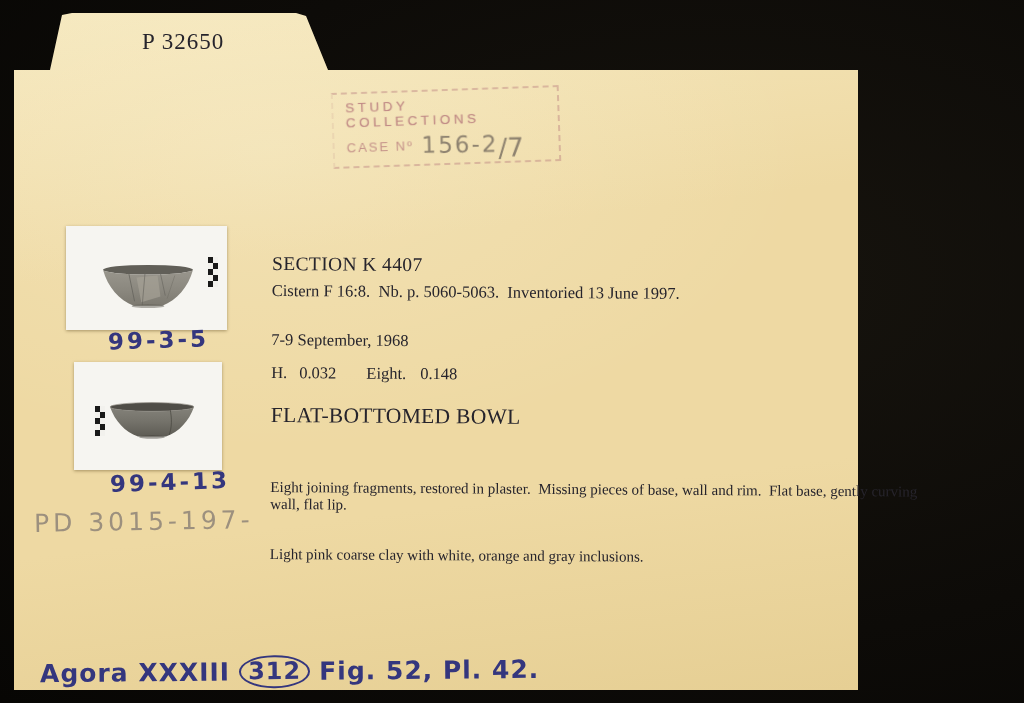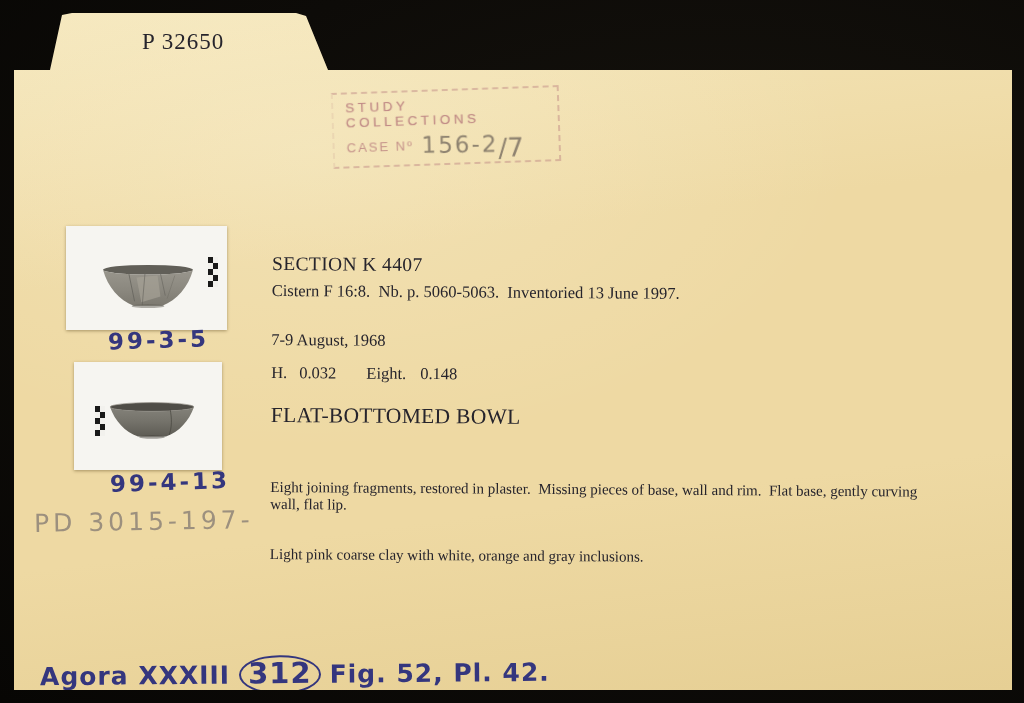--- a/index.html
+++ b/index.html
@@ -6,21 +6,21 @@
     --bg:#0d0b08; --card:#eed9a3; --card_light:#f5e7bc; --card_dark:#e6cf94;
     --ink:#26242c; --blue_ink:#34367e; --pencil:#94897b; --stamp_ink:#b06e76;
     --photo_bg:#f6f5f1;
   }
   *{margin:0;padding:0;box-sizing:border-box;}
   html,body{width:1024px;height:703px;overflow:hidden;}
   body{background:var(--bg);font-family:"Liberation Serif",serif;position:relative;}
   .stage{position:absolute;inset:0;background:
     radial-gradient(ellipse at 70% 40%, #17140e 0%, #0d0b08 60%, #070604 100%);}
   .card{
-    position:absolute;left:14px;top:13px;width:998px;height:677px;
+    position:absolute;left:14px;top:13px;width:844px;height:677px;
     background:
       radial-gradient(ellipse 900px 500px at 30% 20%, rgba(255,250,230,.25), rgba(0,0,0,0) 60%),
       linear-gradient(173deg, var(--card_light) 0%, var(--card) 35%, var(--card) 70%, var(--card_dark) 100%);
     clip-path:polygon(0px 57px,36px 57px,48px 2px,58px 0px,282px 0px,292px 3px,314px 57px,998px 57px,998px 677px,0px 677px);
   }
   
   .tab-label{position:absolute;left:128px;top:16px;font-size:23px;letter-spacing:1px;color:var(--ink);}
   
   .stamp{position:absolute;left:318px;top:76px;width:228px;padding:6px 10px 4px 12px;
     transform:rotate(-2deg);border:2px dashed rgba(176,110,118,.38);border-left-color:rgba(176,110,118,.12);
@@ -59,21 +59,21 @@
   .t-desc{top:193px;font-size:15px;line-height:16.6px;width:692px;}
   .t-desc .fabric{margin-top:0.5px;}
   
   .pd-note{position:absolute;left:20px;top:494px;font-family:"DejaVu Sans",sans-serif;
     font-size:25px;letter-spacing:4px;color:var(--pencil);transform:rotate(-1deg);opacity:.9;}
   
   .pub-note{position:absolute;left:26px;top:642px;font-family:"DejaVu Sans",sans-serif;
     font-size:25px;color:var(--blue_ink);font-weight:bold;letter-spacing:1px;
     display:flex;align-items:center;gap:9px;transform:rotate(-0.5deg);}
   .pub-circled{border:2.5px solid var(--blue_ink);border-radius:50%;padding:1px 7px 2px 7px;
-    font-size:29px;line-height:1.1;}
+    font-size:24px;line-height:1.1;}
 </style>
 </head>
 <body>
 
 <div class="stage">
   <div class="card">
 
     <div class="tab-label">P 32650</div>
 
     <div class="stamp">
@@ -135,21 +135,21 @@
         <rect x="0" y="12" width="5" height="6" fill="#191919"></rect>
         <rect x="5" y="18" width="5" height="6" fill="#191919"></rect>
         <rect x="0" y="24" width="5" height="6" fill="#191919"></rect>
       </svg>
     </div>
     <div class="photo-label label2">99-4-13</div>
 
     <div class="typed">
       <div class="t-section">SECTION K 4407</div>
       <div class="t-prov">Cistern F 16:8.  Nb. p. 5060-5063.  Inventoried 13 June 1997.</div>
-      <div class="t-date">7-9 August, 1968</div>
+      <div class="t-date">7-9 September, 1968</div>
       <div class="t-dims"><span>H.</span><span class="gap1"></span><span>0.032</span><span class="gap2"></span><span>Eight.</span><span class="gap3"></span><span>0.148</span></div>
       <div class="t-title">FLAT-BOTTOMED BOWL</div>
       <div class="t-desc">
         <div>Eight joining fragments, restored in plaster.  Missing pieces of base, wall and rim.  Flat base, gently curving
 wall, flat lip.</div>
         <div class="fabric">Light pink coarse clay with white, orange and gray inclusions.</div>
       </div>
     </div>
 
     <div class="pd-note">PD 3015-197-</div>

